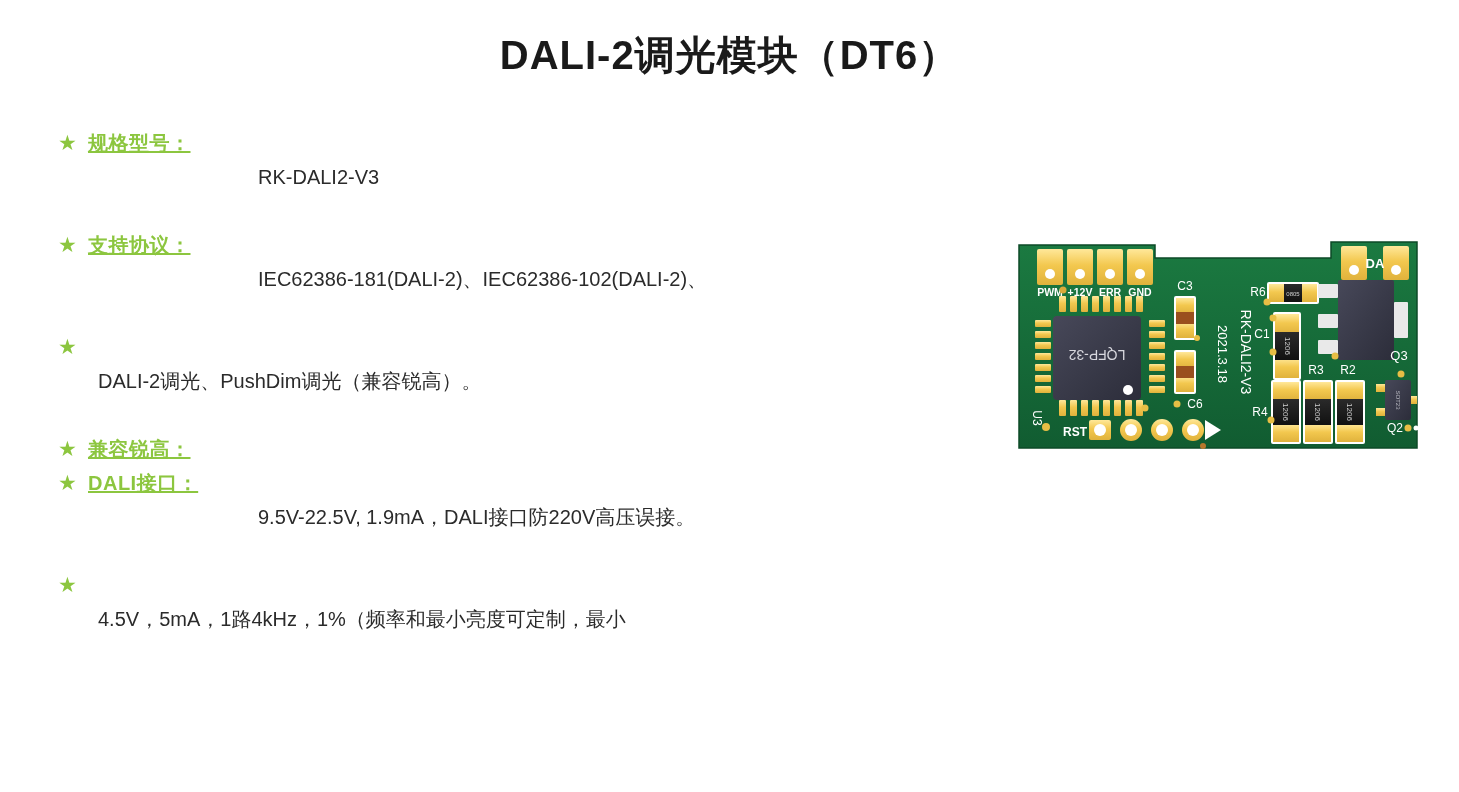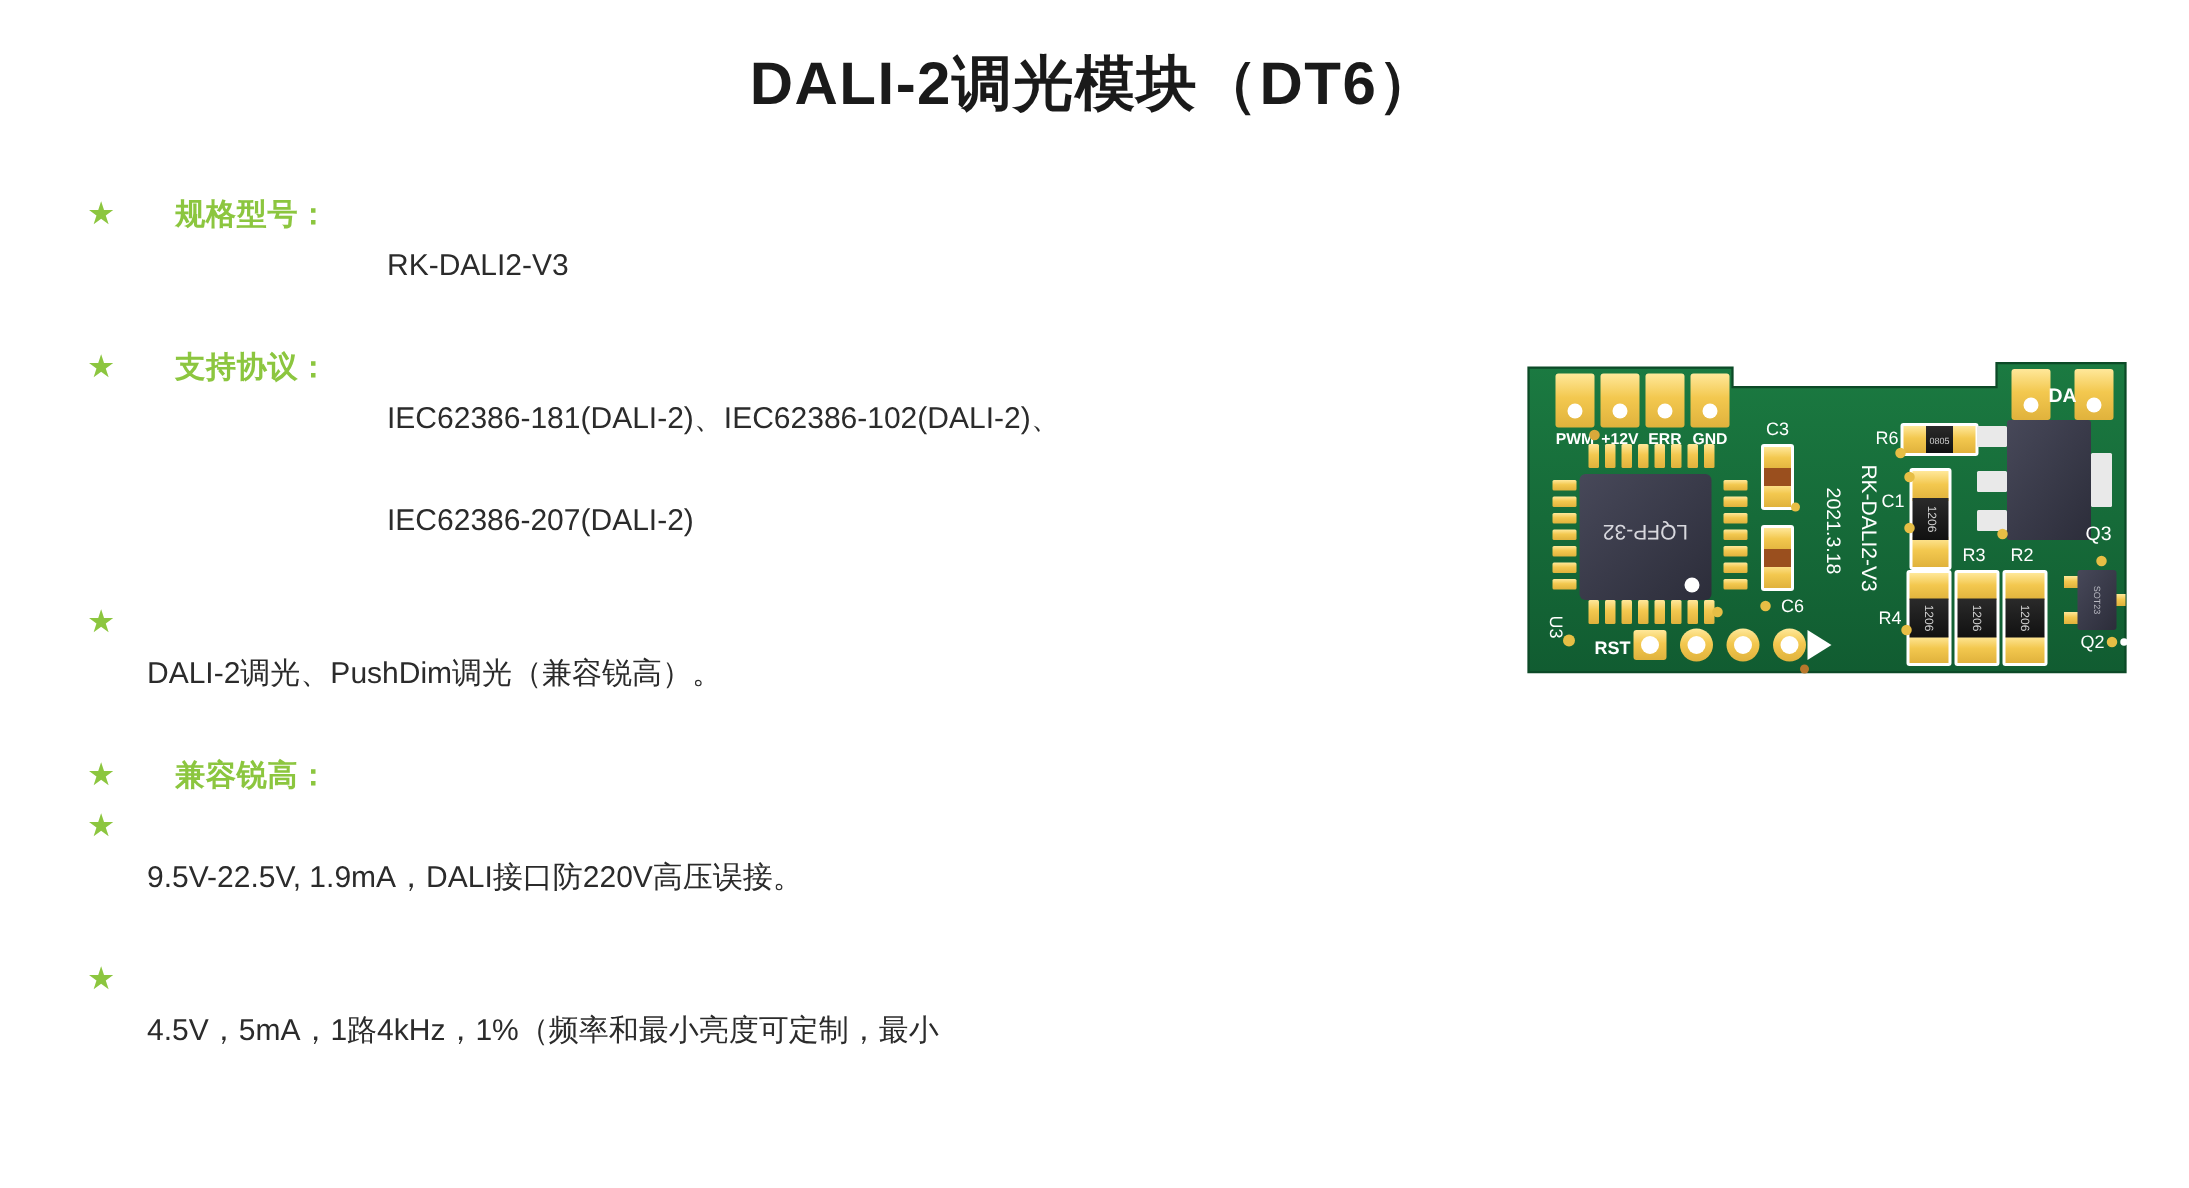--- a/index.html
+++ b/index.html
@@ -41,27 +41,28 @@
     width:30px;
     flex:0 0 30px;
     color:#8cc63f;
     font-size:21px;
     line-height:34px;
     text-align:left;
   }
   .label{
     flex:0 0 160px;
     width:160px;
-    text-align:center;
+    text-align:left;
     color:#8cc63f;
     font-weight:bold;
     font-size:20px;
     line-height:34px;
     letter-spacing:0.5px;
     white-space:nowrap;
+    text-decoration:underline;
   }
   .value{
     flex:1 1 auto;
     margin-left:10px;
     font-size:20px;
     line-height:34px;
     color:#2b2b2b;
     white-space:pre-line;
   }
   .value .cont{display:block;}
@@ -91,38 +92,38 @@
       <span class="value">
         <span class="cont">RK-DALI2-V3</span>
       </span>
     </div>
 
     <div class="spec-row">
       <span class="star">★</span>
       <span class="label">支持协议：</span>
       <span class="value">
         <span class="cont">IEC62386-181(DALI-2)、IEC62386-102(DALI-2)、</span>
-        <span class="cont">IEC62386-207(DALI-2)</span>
       </span>
     </div>
 
     <div class="spec-row">
       <span class="star">★</span>
       <span class="value">
         <span class="cont">DALI-2调光、PushDim调光（兼容锐高）。</span>
       </span>
     </div>
 
     <div class="spec-row">
       <span class="star">★</span>
       <span class="label">兼容锐高：</span>
     </div>
 
     <div class="spec-row">
       <span class="star">★</span>
+      <span class="label">DALI接口：</span>
       <span class="value">
         <span class="cont">9.5V-22.5V, 1.9mA，DALI接口防220V高压误接。</span>
       </span>
     </div>
 
     <div class="spec-row">
       <span class="star">★</span>
       <span class="value">
         <span class="cont">4.5V，5mA，1路4kHz，1%（频率和最小亮度可定制，最小</span>
         

